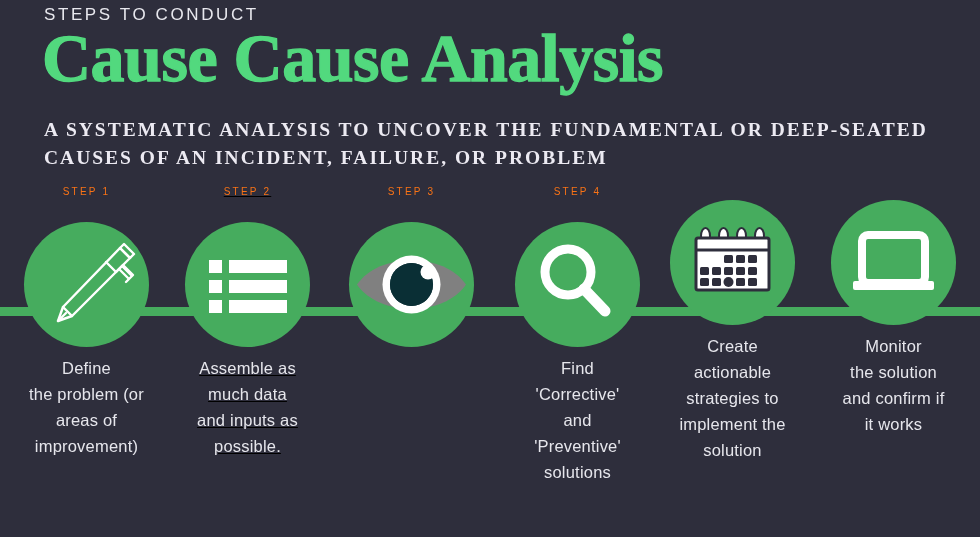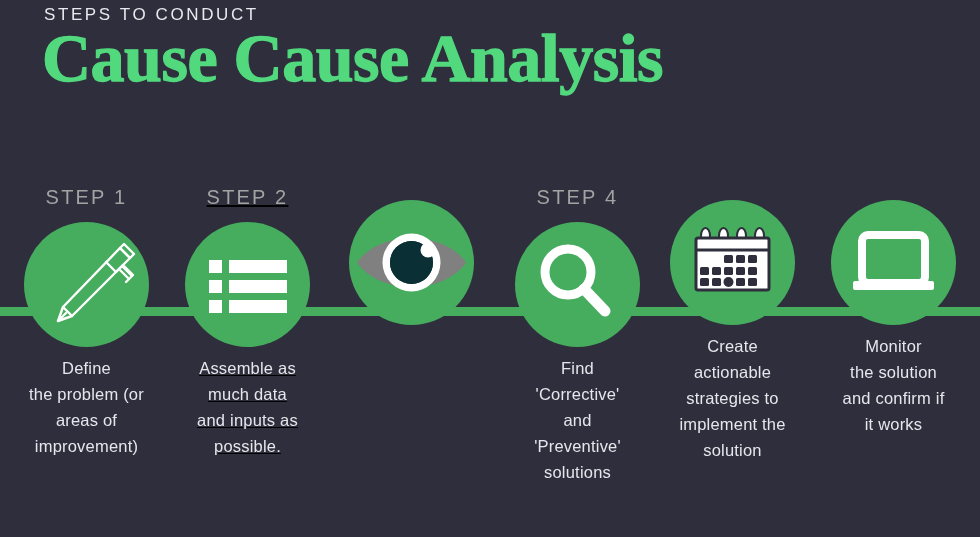--- a/index.html
+++ b/index.html
@@ -48,22 +48,22 @@
   }
 
   
   .steps{
     position:absolute;left:0;top:0;width:980px;height:537px;
   }
   .step{
     position:absolute;top:186px;width:163px;text-align:center;
   }
   .step-label{
-    color:#a3a3a3;
-    font-size:20px;
+    color:#f97316;
+    font-size:10px;
     letter-spacing:2.2px;
     font-weight:400;
     text-transform:uppercase;
     height:22px;
   }
   .circle{
     position:relative;
     width:125px;height:125px;border-radius:50%;
     background:#46ac5e;
     margin:14px auto 0 auto;
@@ -87,20 +87,21 @@
   .s4{left:651px;}
   .s5{left:812px;}
 </style>
 </head>
 <body>
 
 <div class="page">
 
   <div class="kicker">STEPS TO CONDUCT</div>
   <div class="title">Cause Cause Analysis</div>
+  <div class="subtitle">A systematic analysis to uncover the fundamental or deep-seated causes of an incident, failure, or problem</div>
 
   <div class="connector"></div>
 
   <div class="steps">
 
     <div class="step s0">
       <div class="step-label">STEP 1</div>
       <div class="circle">
         <svg width="125" height="125" viewBox="0 0 125 125">
           <g fill="none" stroke="#ffffff" stroke-width="2.4" stroke-linejoin="round" stroke-linecap="round">
@@ -129,20 +130,21 @@
             <rect x="44" y="58" width="58" height="13"></rect>
             <rect x="24" y="78" width="13" height="13"></rect>
             <rect x="44" y="78" width="58" height="13"></rect>
           </g>
         </svg>
       </div>
       <div class="caption">Assemble as<br>much data<br>and inputs as<br>possible.</div>
     </div>
 
     <div class="step s2">
+      <div class="step-label">STEP 3</div>
       <div class="circle">
         <svg width="125" height="125" viewBox="0 0 125 125">
           <path d="M8 62.5 C30 30 95 30 117 62.5 C95 95 30 95 8 62.5 Z" fill="#808080"></path>
           <circle cx="62.5" cy="62.5" r="29" fill="#ffffff"></circle>
           <path d="M62.5 41 A21.5 21.5 0 1 0 62.5 84 A21.5 21.5 0 0 0 62.5 41 Z
                    M74 47 A7 7 0 0 1 81 54 A7 7 0 0 1 74 47 Z" fill="#0a2f35"></path>
           <circle cx="62.5" cy="62.5" r="21.5" fill="#0a2f35"></circle>
           <circle cx="79" cy="50" r="7.5" fill="#ffffff"></circle>
         </svg>
       </div>

